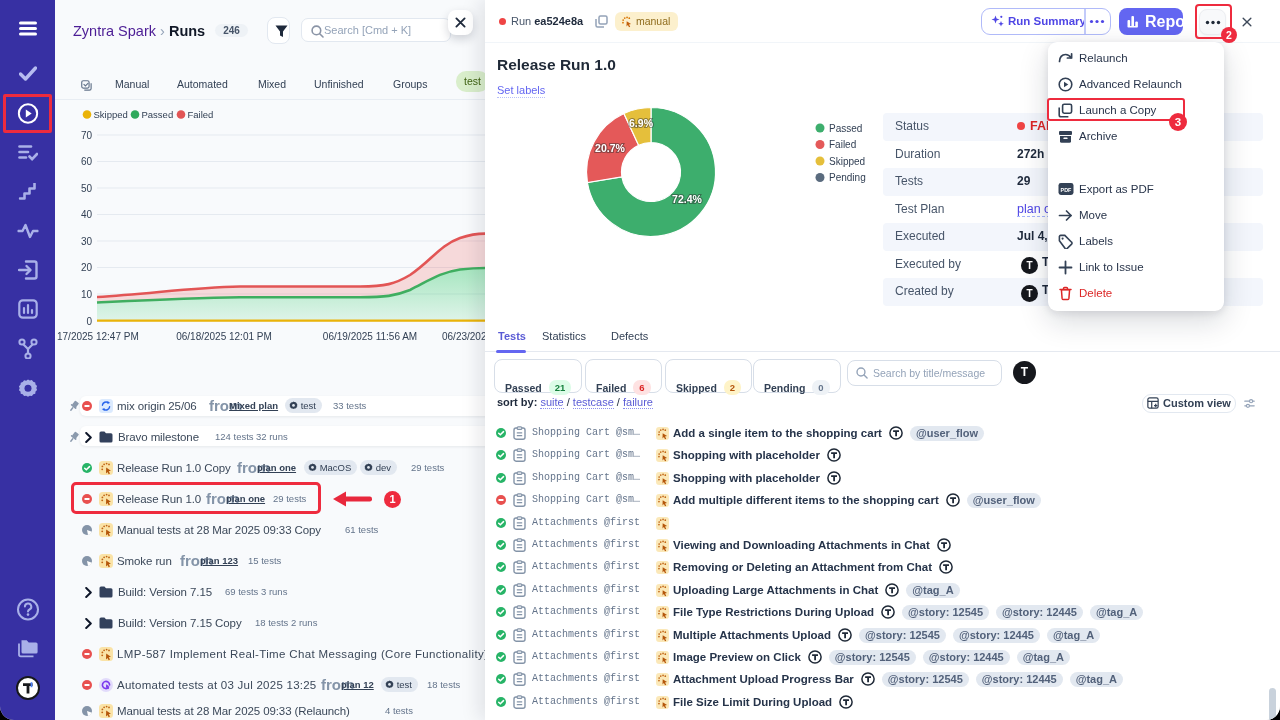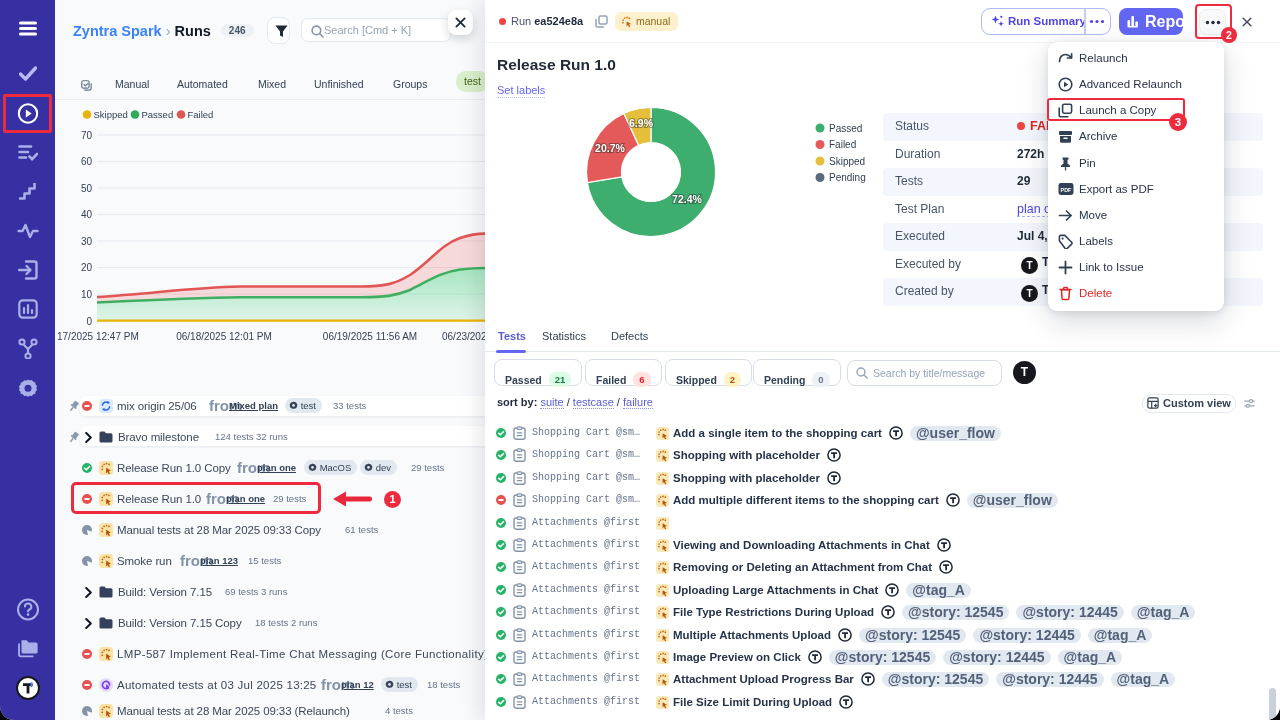--- a/index.html
+++ b/index.html
@@ -27,41 +27,41 @@
 .rcnt{font-size:9.5px;color:#64748b;}
 .gpill{display:inline-block;background:#e2e8f0;border-radius:8px;height:15px;line-height:15px!important;padding:0 6px 0 4px;font-size:9.5px;color:#334155;margin-top:3px}
 
 #drawer{position:absolute;left:485px;top:0;width:795px;height:720px;background:#fff;box-shadow:-6px 0 18px rgba(15,23,42,.10);}
 .hdrline{position:absolute;left:0;top:42px;width:795px;height:1px;background:#f1f5f9;}
 .lbl{font-size:12px;color:#475569}
 .val{font-size:12px;color:#1e293b;font-weight:700}
 .trow{position:absolute;left:398px;width:380px;height:27.5px;}
 .stripe{background:#f3f6fc;border-radius:4px;}
 .avatar{display:inline-block;width:17px;height:17px;border-radius:50%;background:#16181d;color:#fff;font-size:10px;font-weight:700;text-align:center;line-height:17px;}
-.tag{display:inline-block;background:#e2e8f0;border-radius:8px;height:15px;line-height:15px;padding:0 6px;font-size:14px;font-weight:700;color:#52617a;}
+.tag{display:inline-block;background:#e2e8f0;border-radius:8px;height:15px;line-height:15px;padding:0 6px;font-size:11px;font-weight:700;color:#52617a;}
 .mono{font-family:"Liberation Mono",monospace;font-size:10px;color:#64748b;}
 .ttl{font-size:11.5px;font-weight:600;color:#26344a;}
-.fb{top:359px;height:27px;border:1px solid #d7dee8;border-radius:8px;background:#fff;font-size:10.5px;font-weight:700;color:#334155;line-height:25px;padding:8px 10px;white-space:nowrap}
+.fb{top:359px;height:27px;border:1px solid #d7dee8;border-radius:8px;background:#fff;font-size:10.5px;font-weight:700;color:#334155;line-height:25px;padding:16px 10px;white-space:nowrap}
 .cnt{display:inline-block;height:15px;line-height:15px;border-radius:7px;padding:0 6px;font-size:9.5px;font-weight:700;margin-left:4px;vertical-align:1px}
 .slink{color:#5a5bd5;border-bottom:1px dotted #8b8df0}
 .tl{position:absolute;left:0;width:795px;height:22px;white-space:nowrap;overflow:hidden}
 .tl .flow{position:absolute;left:188px;top:0;height:22px;display:flex;align-items:center;gap:7px}
 
 #menu{position:absolute;left:1048px;top:42px;width:176px;height:269px;background:#fff;border-radius:9px;box-shadow:0 10px 30px rgba(15,23,42,.16),0 2px 8px rgba(15,23,42,.10);}
 .mi{position:absolute;left:0;width:176px;height:26px;font-size:11.5px;color:#28344a;font-weight:500;}
 .mi svg{position:absolute;left:10px;top:5px}
 .mi span{position:absolute;left:31px;top:6px}
 
 .redbox{position:absolute;border:2.5px solid #ee2b3e;}
 .nbadge{position:absolute;background:#ee2b3e;border-radius:50%;color:#fff;font-weight:700;text-align:center;}
 </style></head>
 <body>
 <div id="win">
 <div id="page">
-<div class="crumb"><span style="color:#3b82f6;font-weight:700">Zyntra Spark</span> <span style="color:#94a3b8;font-weight:400">›</span> <span style="color:#111827;font-weight:700">Runs</span>&nbsp;<span class="pill" style="background:#eef2f6;color:#475569;font-size:10px;font-weight:700;position:relative;top:-2px;margin-left:6px">246</span></div>
+<div class="crumb"><span style="color:#4c1d95;font-weight:400">Zyntra Spark</span> <span style="color:#94a3b8;font-weight:400">›</span> <span style="color:#111827;font-weight:700">Runs</span>&nbsp;<span class="pill" style="background:#eef2f6;color:#475569;font-size:10px;font-weight:700;position:relative;top:-2px;margin-left:6px">246</span></div>
 <div class="fbtn">
         <svg style="position:absolute;left:7px;top:7px" width="13" height="13" viewBox="0 0 13 13">
           <path d="M0.5 0.5 H12.5 L8 6.5 V12 L5 10.5 V6.5 Z" fill="#1e293b"></path>
         </svg>
       </div>
 <div class="search1"><svg style="position:absolute;left:9px;top:5.5px" width="13" height="13" viewBox="0 0 13 13">
           <circle cx="5.4" cy="5.4" r="4.3" fill="none" stroke="#8a94a6" stroke-width="1.6"></circle>
           <path d="M8.7 8.7 L12 12" stroke="#8a94a6" stroke-width="1.6" stroke-linecap="round"></path>
         </svg>Search [Cmd + K]</div>
 <div class="xcard">
@@ -868,27 +868,20 @@
         <span>Launch a Copy</span>
       </div>
 <div class="mi" style="top:82px">
         <svg width="15" height="15" viewBox="0 0 15 15">
           <rect x="1" y="2" width="13" height="4" rx="1" fill="#334155"></rect>
           <path d="M2 7 h11 v5.2 a1.6 1.6 0 0 1-1.6 1.6 H3.6 A1.6 1.6 0 0 1 2 12.2 Z" fill="#334155"></path>
           <rect x="5.4" y="8.6" width="4.2" height="1.5" rx="0.7" fill="#fff"></rect>
         </svg>
         <span>Archive</span>
       </div>
-<div class="mi" style="top:109px">
-        <svg width="15" height="15" viewBox="0 0 15 15">
-          <path d="M4.5 1.5 h6 v1.8 l-1 .7 v3.5 l2.5 2 v1.6 H3 V9.5 l2.5-2 V4 l-1-.7z" fill="#334155"></path>
-          <rect x="6.9" y="11" width="1.3" height="3.5" rx="0.6" fill="#334155"></rect>
-        </svg>
-        <span>Pin</span>
-      </div>
 <div class="mi" style="top:161px">
         <svg width="15" height="15" viewBox="0 0 15 15">
           <path d="M1.5 7.5 H13" stroke="#334155" stroke-width="1.7" stroke-linecap="round"></path>
           <path d="M8.5 3 L13 7.5 L8.5 12" fill="none" stroke="#334155" stroke-width="1.7" stroke-linecap="round" stroke-linejoin="round"></path>
         </svg>
         <span>Move</span>
       </div>
 <div class="mi" style="top:135px">
         <svg width="16" height="14" viewBox="0 0 16 14">
           <rect x="0.5" y="1" width="15" height="12" rx="2.4" fill="#334155"></rect>

